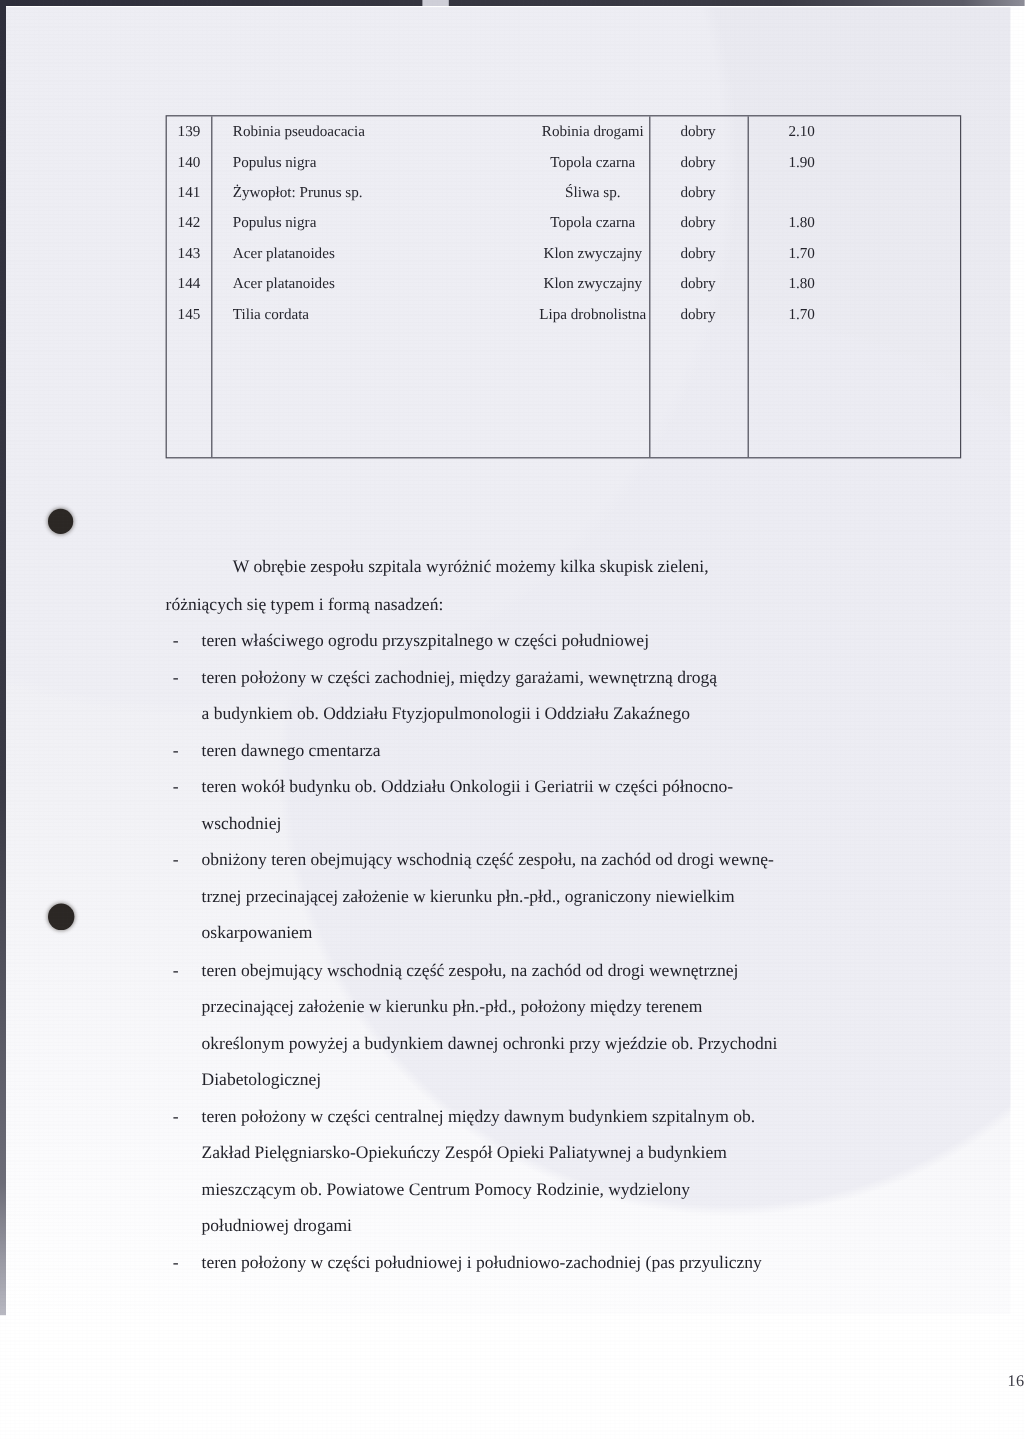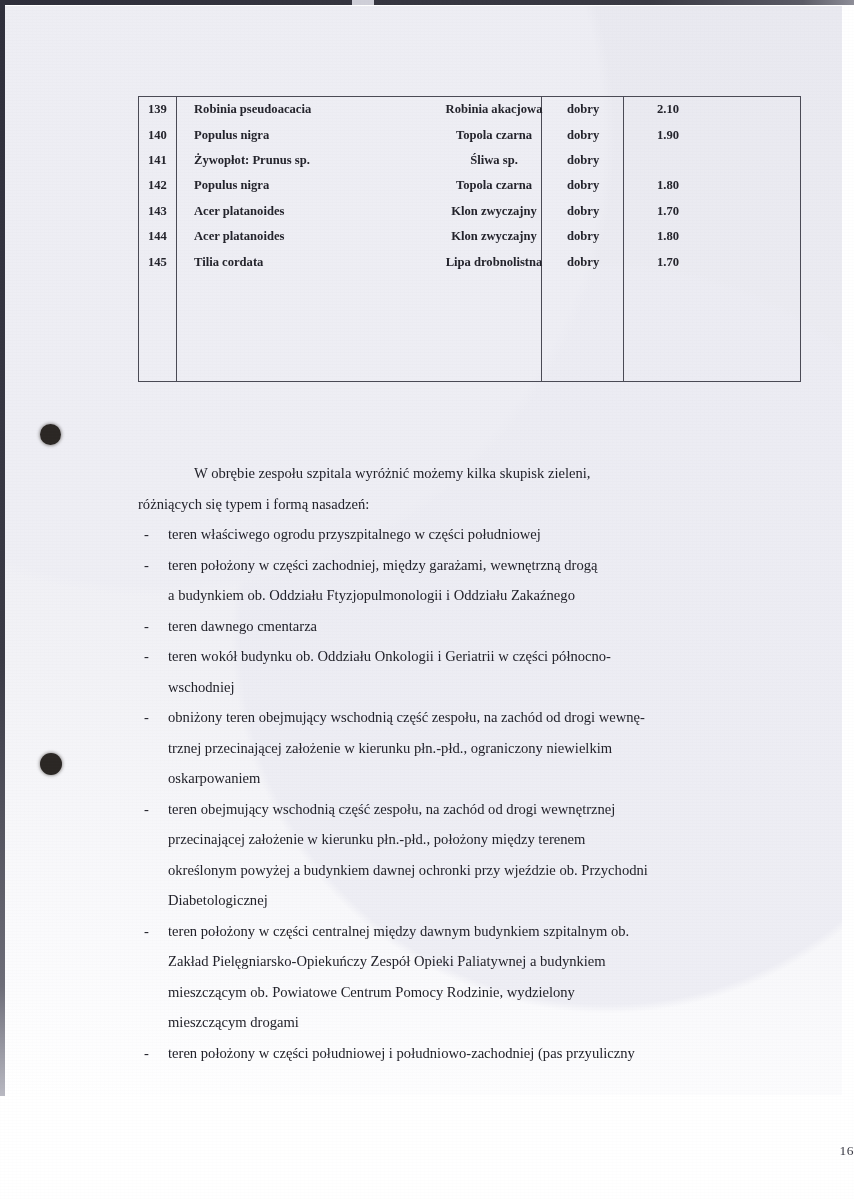--- a/index.html
+++ b/index.html
@@ -101,21 +101,20 @@
     table-layout: fixed;
     font-size: 12.6px;
     color: #24242c;
   }
   #inventory-table td {
     border: 0;
     padding: 0 0 0 7px;
     height: 25.4px;
     vertical-align: middle;
     white-space: nowrap;
-    font-weight: bold;
   }
   .col-no   { width: 38px;  text-align: left; padding-left: 9px !important; }
   .col-lat  { width: 365px; text-align: left; padding-left: 8px !important; margin-top: 16px; }
   .col-cond { width: 82px;  text-align: left; padding-left: 8px !important; }
   .col-dim  { width: 178px; text-align: left; padding-left: 8px !important; }
 
   
   .vrule {
     position: absolute;
     top: 0;
@@ -198,21 +197,21 @@
   <div class="punch-hole" id="punch-hole-bottom"></div>
 
   <div id="inventory-table-wrap">
     <div class="vrule" id="vrule-1"></div>
     <div class="vrule" id="vrule-2"></div>
     <div class="vrule" id="vrule-3"></div>
     <table id="inventory-table">
       <tbody id="inventory-table-body">
           <tr>
             <td class="col-no">139</td>
-            <td class="col-lat"><span class="lat-row"><span>Robinia pseudoacacia</span><span class="pol-name">Robinia akacjowa</span></span></td>
+            <td class="col-lat"><span class="lat-row"><span>Robinia pseudoacacia</span><span class="pol-name">Robinia drogami</span></span></td>
             <td class="col-cond">dobry</td>
             <td class="col-dim">2.10</td>
           </tr>
           <tr>
             <td class="col-no">140</td>
             <td class="col-lat"><span class="lat-row"><span>Populus nigra</span><span class="pol-name">Topola czarna</span></span></td>
             <td class="col-cond">dobry</td>
             <td class="col-dim">1.90</td>
           </tr>
           <tr>
@@ -284,21 +283,21 @@
           <span class="btext">teren obejmujący wschodnią część zespołu, na zachód od drogi wewnętrznej</span>
           <span class="btext">przecinającej założenie w kierunku płn.-płd., położony między terenem</span>
           <span class="btext">określonym powyżej a budynkiem dawnej ochronki przy wjeździe ob. Przychodni</span>
           <span class="btext">Diabetologicznej</span>
         </li>
         <li>
           <span class="dash">-</span>
           <span class="btext">teren położony w części centralnej między dawnym budynkiem szpitalnym ob.</span>
           <span class="btext">Zakład Pielęgniarsko-Opiekuńczy Zespół Opieki Paliatywnej a budynkiem</span>
           <span class="btext">mieszczącym ob. Powiatowe Centrum Pomocy Rodzinie, wydzielony</span>
-          <span class="btext">mieszczącym drogami</span>
+          <span class="btext">południowej drogami</span>
         </li>
         <li>
           <span class="dash">-</span>
           <span class="btext">teren położony w części południowej i południowo-zachodniej (pas przyuliczny</span>
         </li>
       </ul>
   </div>
 
   <div id="page-number">16</div>
 

